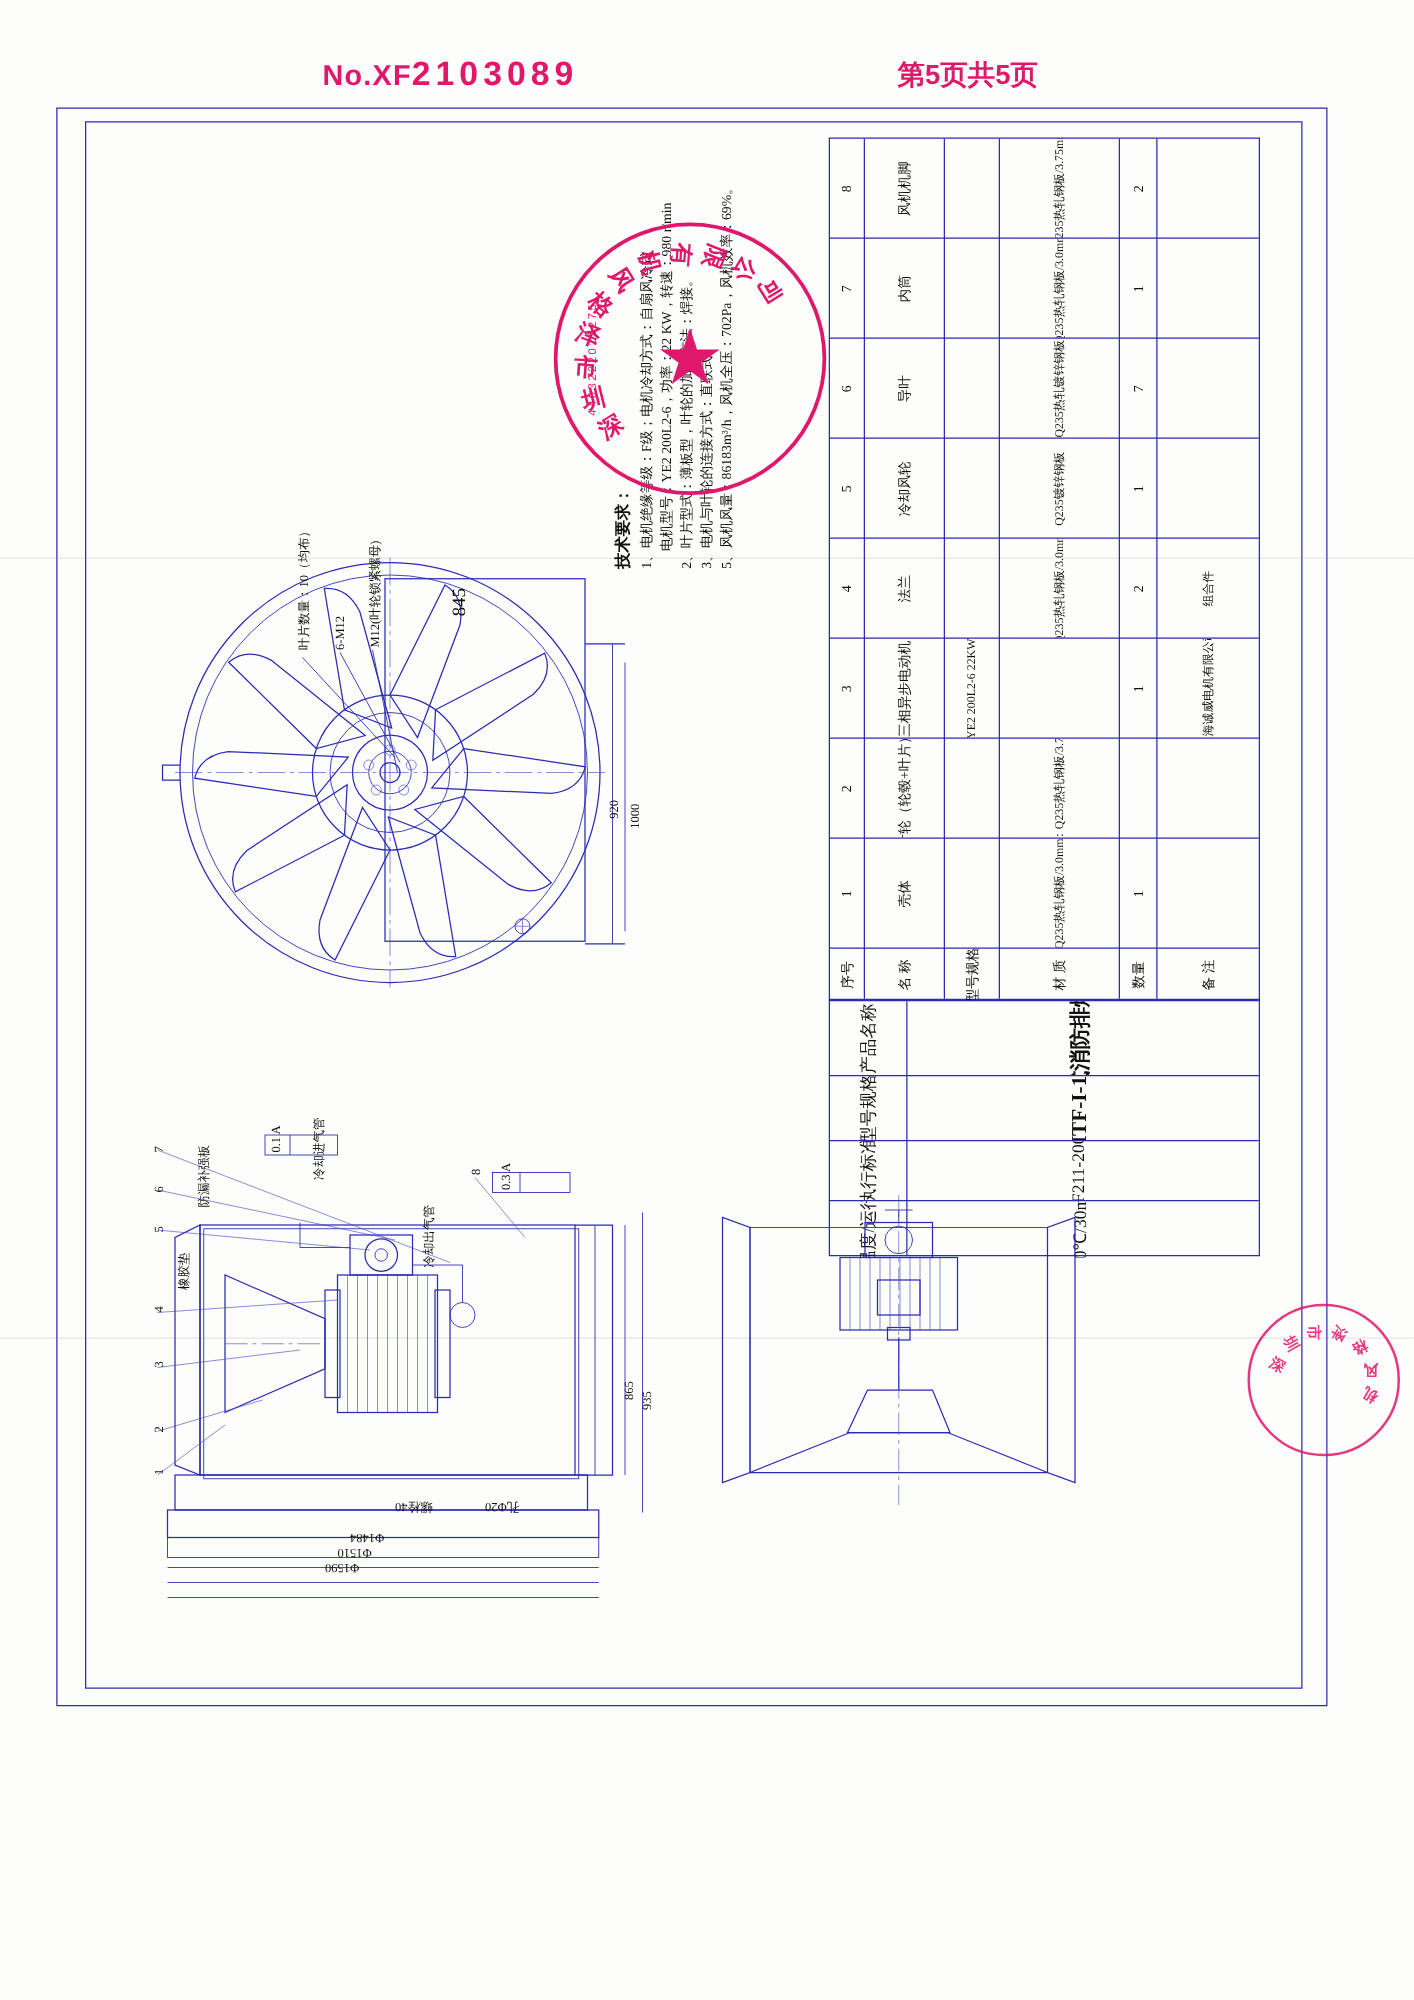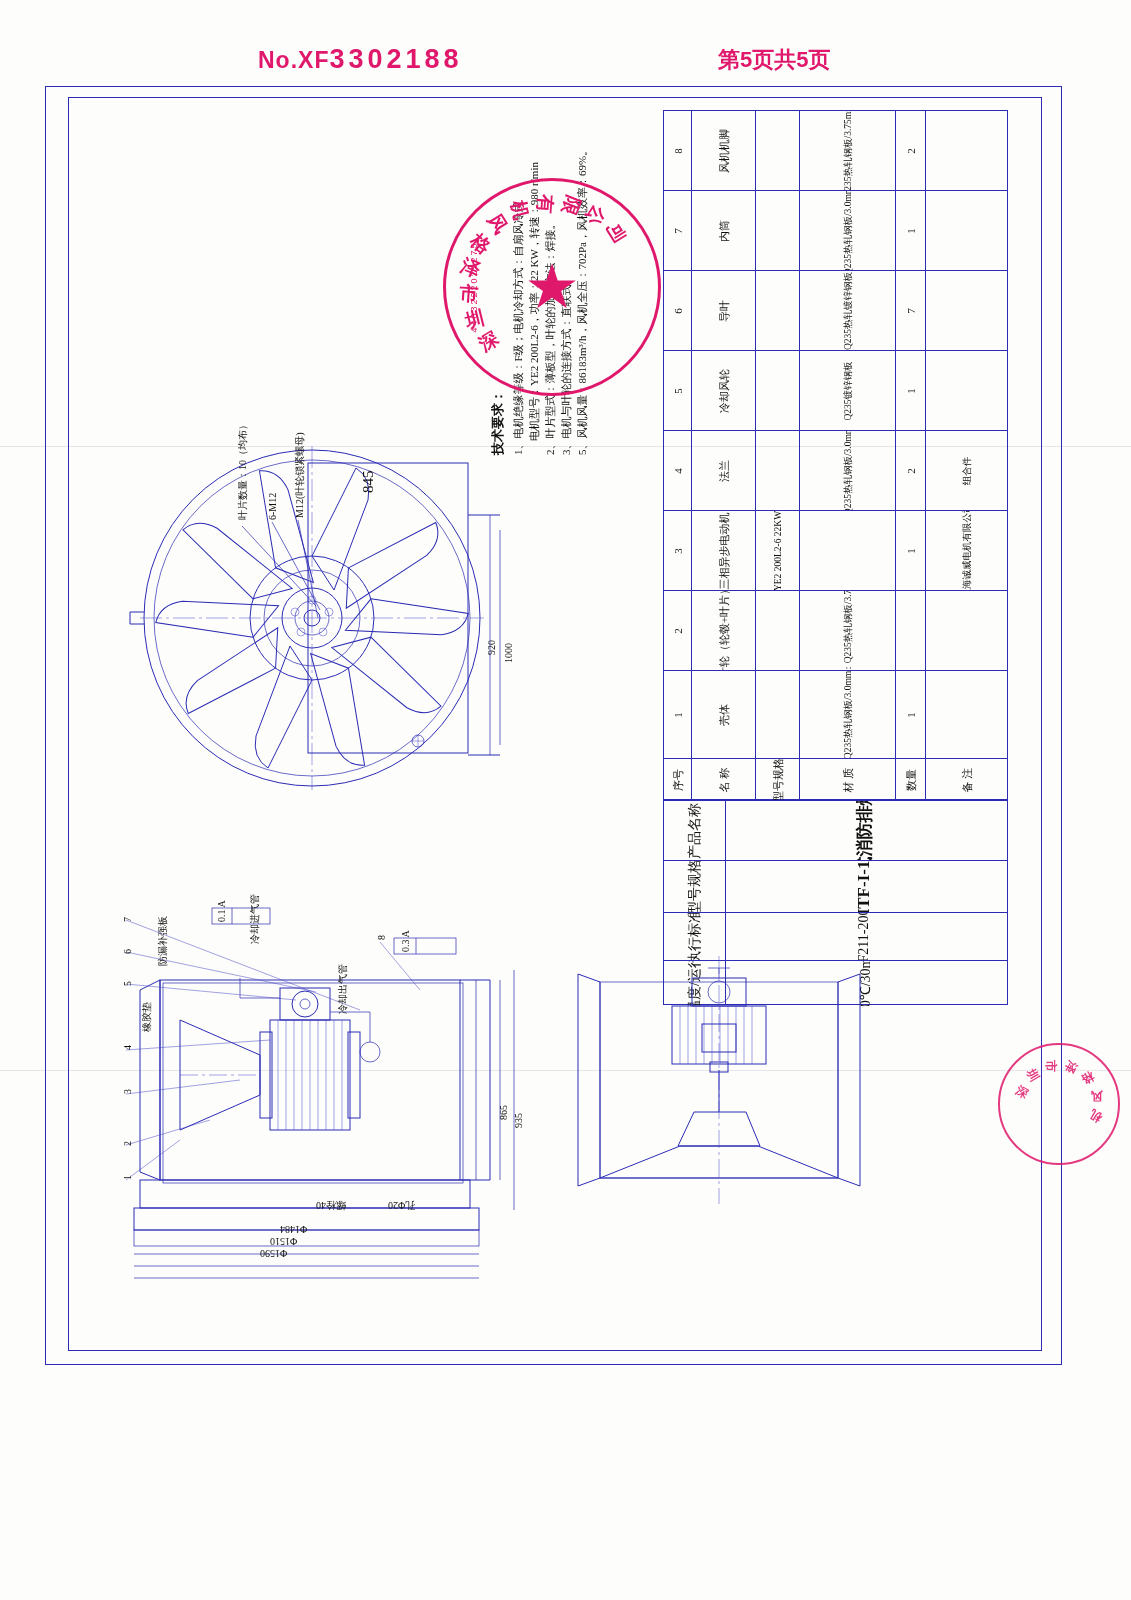--- a/index.html
+++ b/index.html
@@ -232,21 +232,21 @@
     height: 1px;
     background: rgba(120,120,160,0.18);
   }
 </style>
 </head>
 <body>
 
 <div class="page">
 
   <div class="doc-no">
-    <span class="prefix">No.XF</span><span class="num">3302188</span>
+    <span class="prefix">No.XF</span><span class="num">2103089</span>
   </div>
   <div class="page-count">第5页共5页</div>
 
   <div class="frame-outer"></div>
   <div class="frame-inner"></div>
 
   <div class="scanline" style="top:446px"></div>
   <div class="scanline" style="top:1070px"></div>
 
   <div class="view" style="left:120px; top:440px; width:400px; height:360px;">

